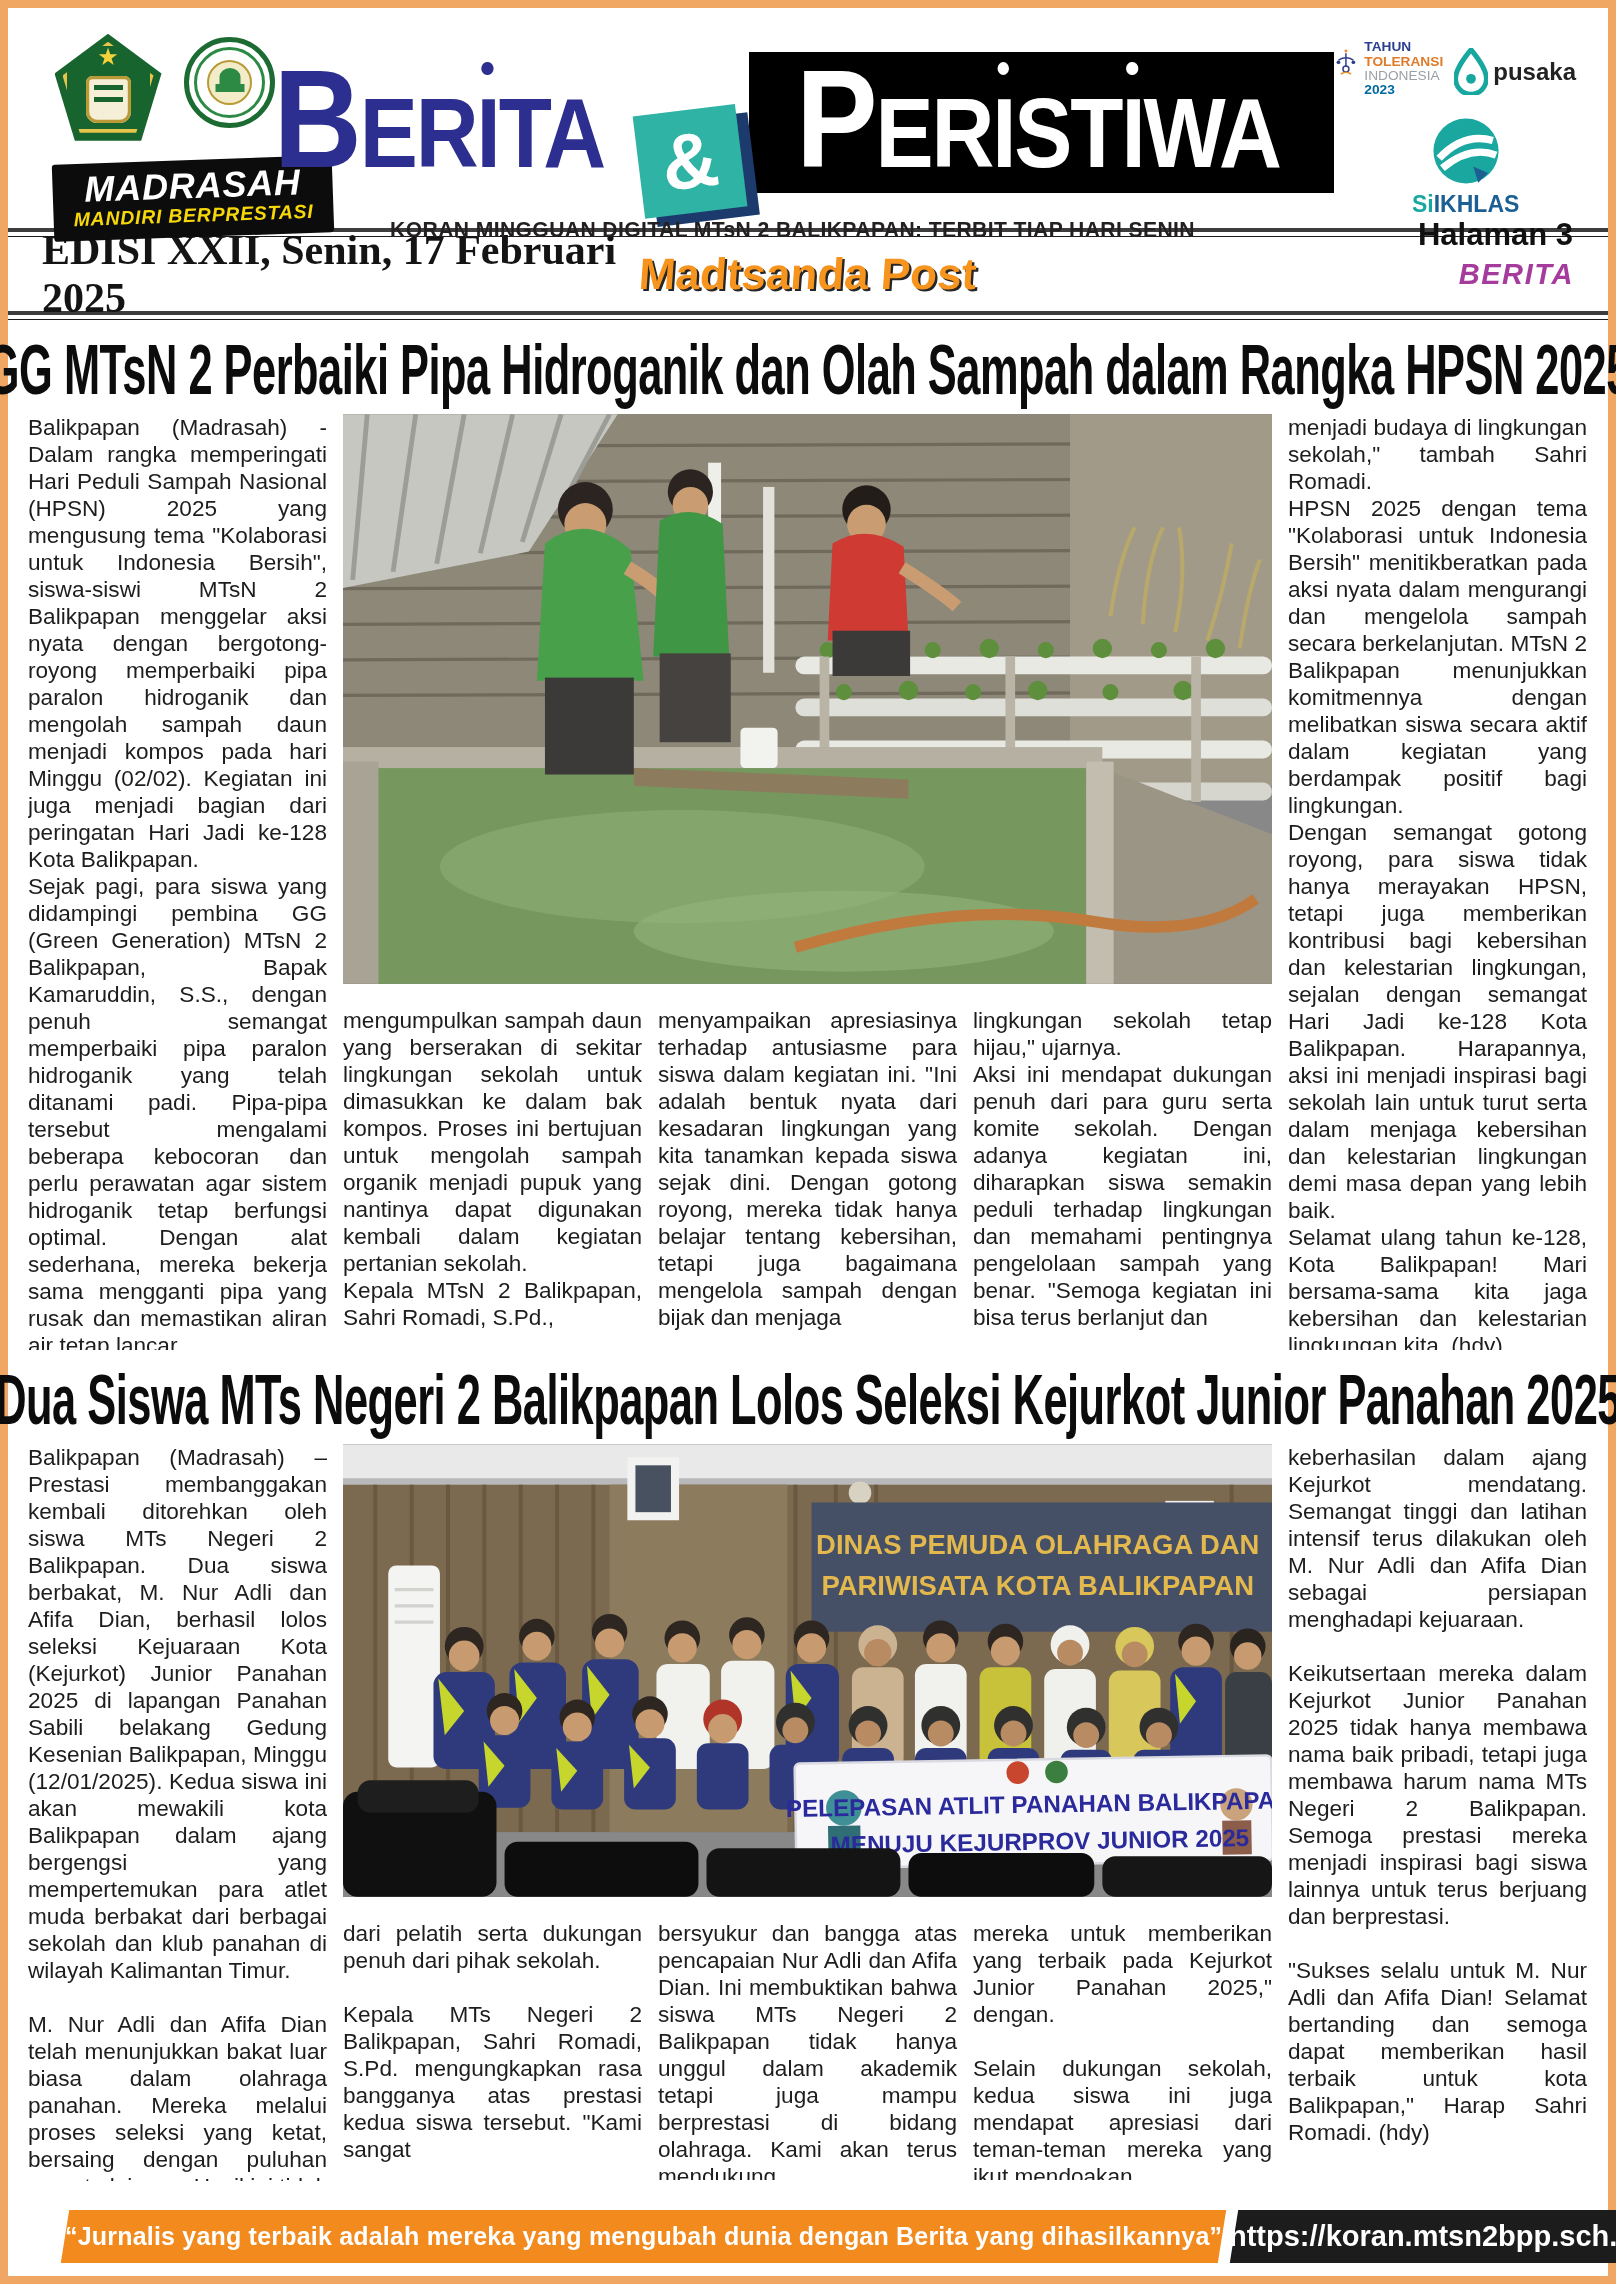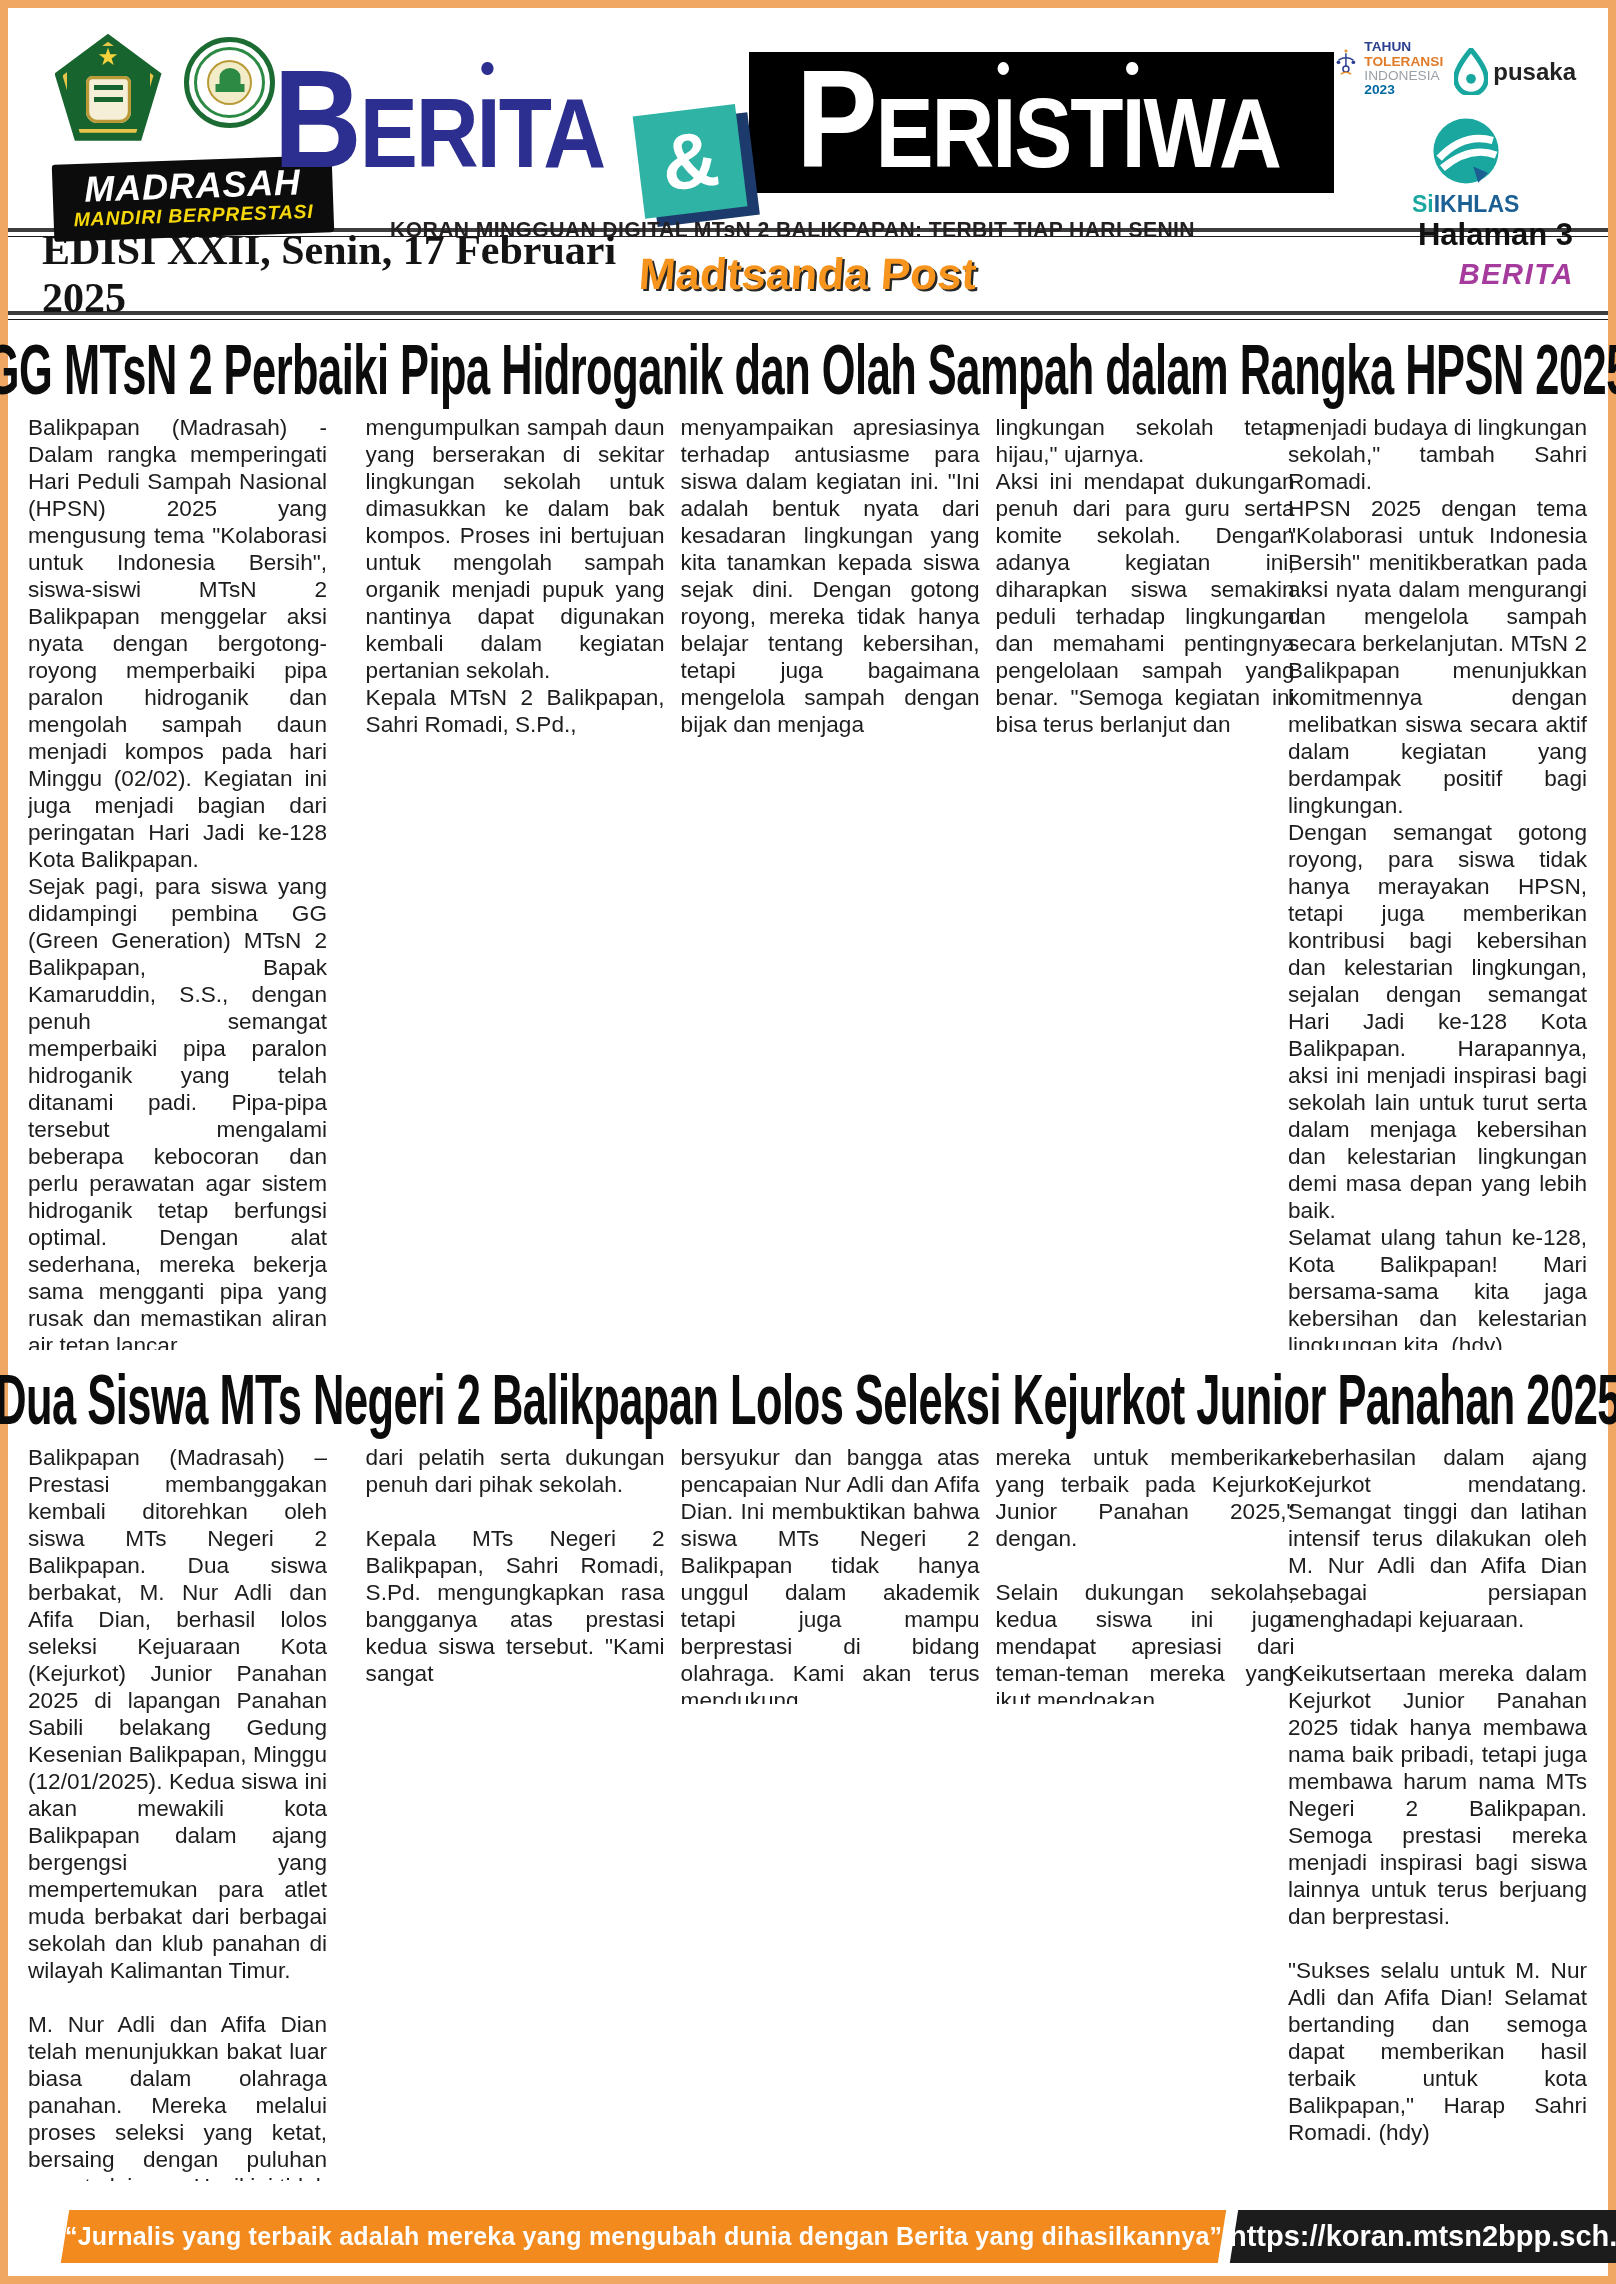--- a/index.html
+++ b/index.html
@@ -60,21 +60,21 @@
   .edition{font-family:"Liberation Serif",serif;font-weight:bold;font-size:42px;color:#141414;flex:1;}
   .brand{font-weight:900;font-size:44px;color:#f7941d;letter-spacing:0px;transform:skewX(-4deg);
     text-shadow:2.4px 2.4px 0 #262626, -0.8px -0.8px 0 #fff;white-space:nowrap;}
   .section{flex:1;text-align:right;font-style:italic;font-weight:bold;font-size:29px;color:#a43b9d;letter-spacing:1.6px;}
 
   
   .headline{text-align:center;margin:11.3px 0 4.8px 0;height:78px;display:flex;align-items:center;justify-content:center;}
   .headline span{display:inline-block;white-space:nowrap;transform:scaleX(.62);font-weight:bold;font-size:70px;letter-spacing:-0.8px;color:#0c0c0c;}
   .bodyrow{display:flex;gap:16px;padding:0 20px;align-items:flex-start;}
   .col{width:299px;font-size:22.6px;line-height:27px;text-align:justify;white-space:pre-line;overflow:hidden;color:#1d1d1d;}
-  .mid{width:929px;display:flex;flex-direction:row;gap:22.6px;}
+  .mid{width:929px;display:flex;flex-direction:column;gap:22.6px;}
   .subcols{display:flex;gap:16px;}
   .a1 .col.tall{height:936px;}
   .a1 .subcols .col{height:341px;}
   .a2 .col.tall{height:737px;}
   .a2 .subcols .col{height:260px;}
   .photo{width:929px;display:block;background:#888;}
 
   
   .footer{position:absolute;left:57px;right:39px;bottom:13px;height:53px;display:flex;}
   .f-orange{flex:1;background:#f28a1e;transform:skewX(-9deg);display:flex;align-items:center;justify-content:center;}

